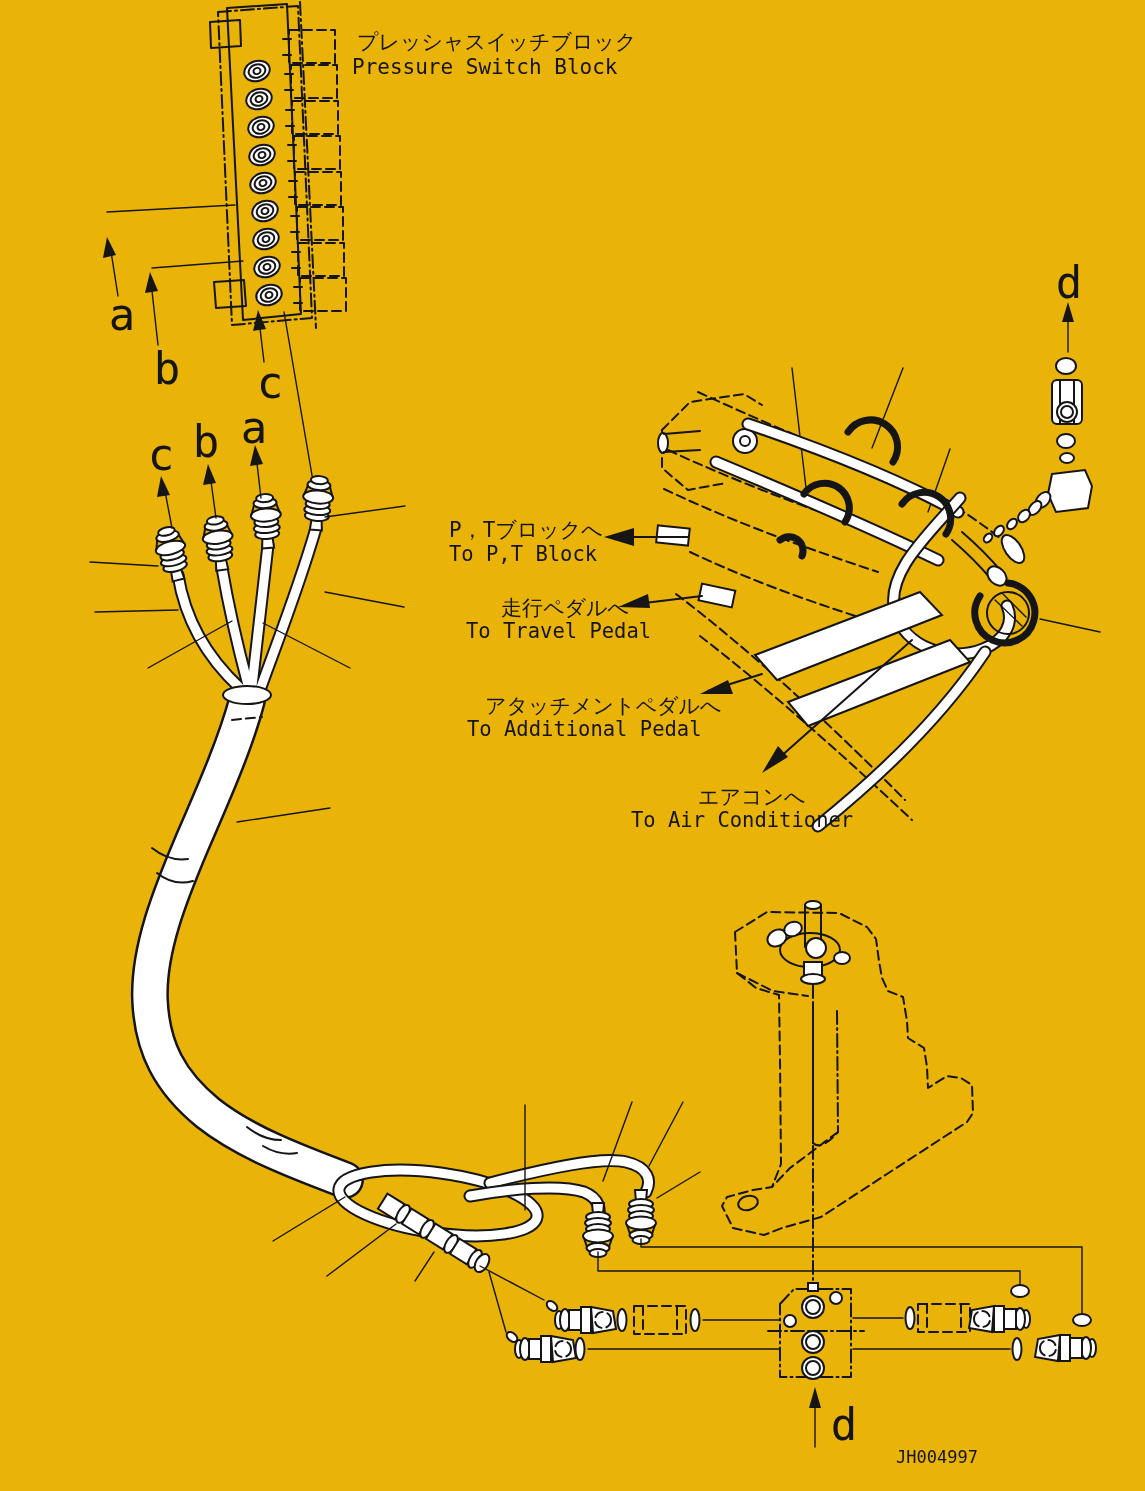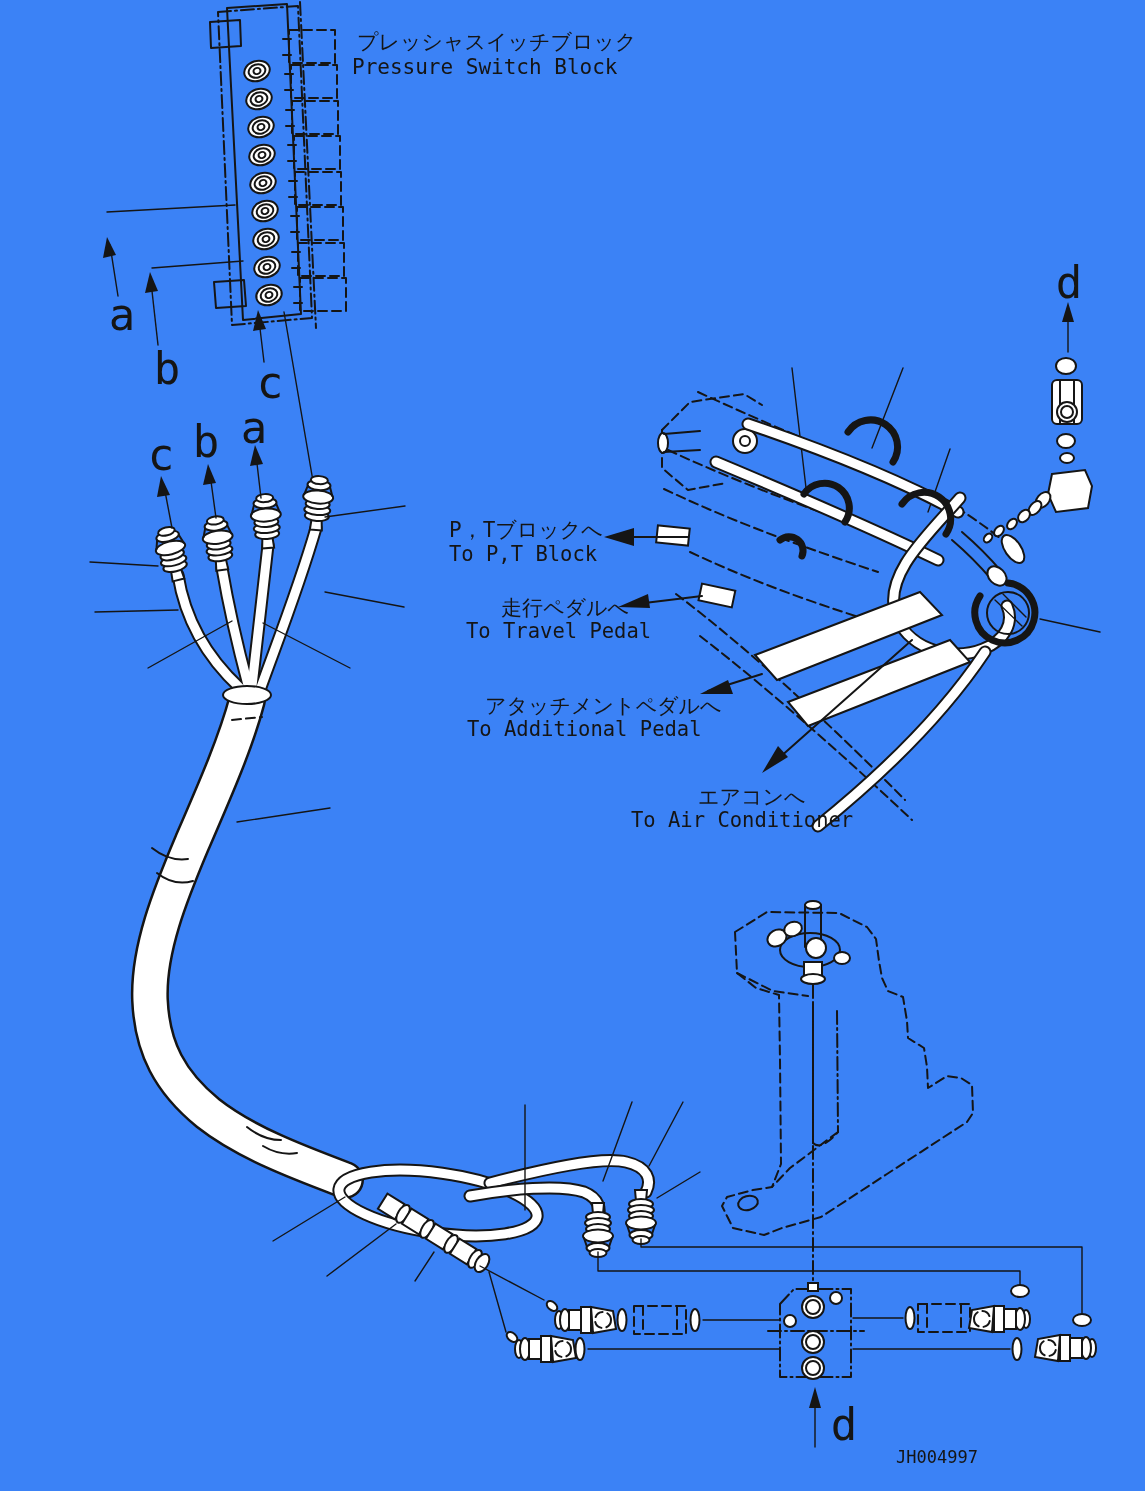--- a/index.html
+++ b/index.html
@@ -1,16 +1,16 @@
 <!DOCTYPE html>
 <html><head>
 <meta charset="utf-8">
 <style>
   html,body{margin:0;padding:0;background:#fff;}
-  #stage{position:relative;width:1145px;height:1491px;background:#3b82f6;overflow:hidden;}
+  #stage{position:relative;width:1145px;height:1491px;background:#eab308;overflow:hidden;}
   svg{position:absolute;left:0;top:0;}
   .ln{fill:none;stroke:#151515;stroke-width:2;stroke-linecap:round;stroke-linejoin:round;}
   .thin{stroke-width:1.4;}
   .fw{fill:#fff;stroke:#151515;stroke-width:2;}
   .dash{stroke-dasharray:9 5;}
   .ddot{stroke-dasharray:13 4 2 4;}
   .clamp{fill:none;stroke:#151515;stroke-width:7;stroke-linecap:round;}
   .hoseO{fill:none;stroke:#151515;stroke-width:13;stroke-linecap:round;}
   .hoseI{fill:none;stroke:#ffffff;stroke-width:9;stroke-linecap:round;}
   .shO{fill:none;stroke:#151515;stroke-width:38;stroke-linecap:round;}

